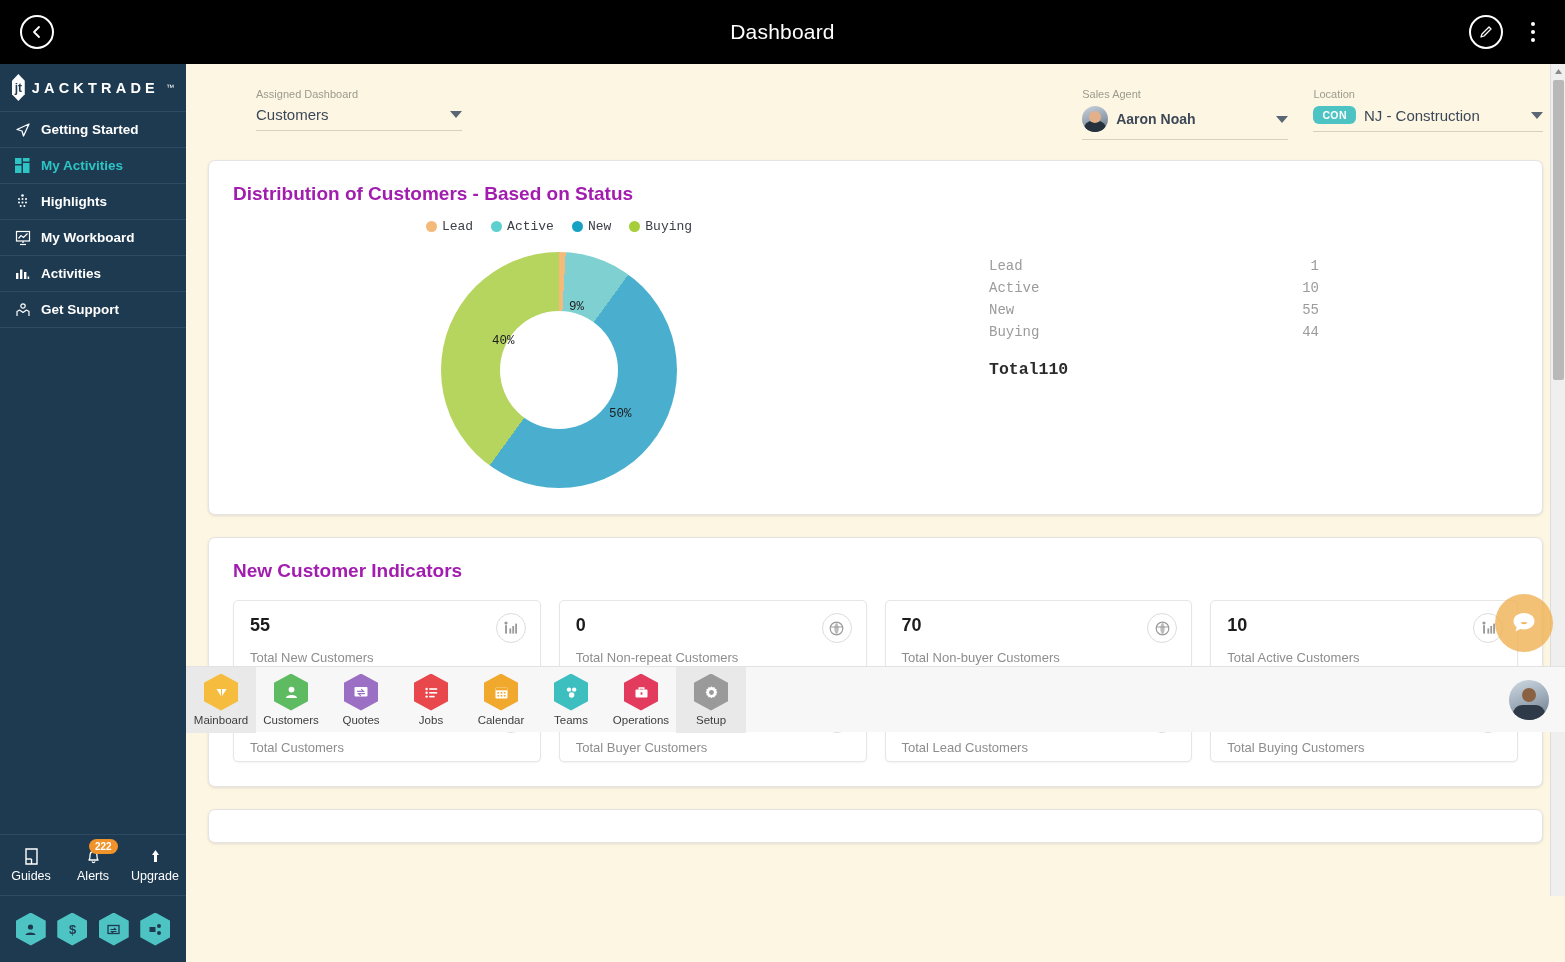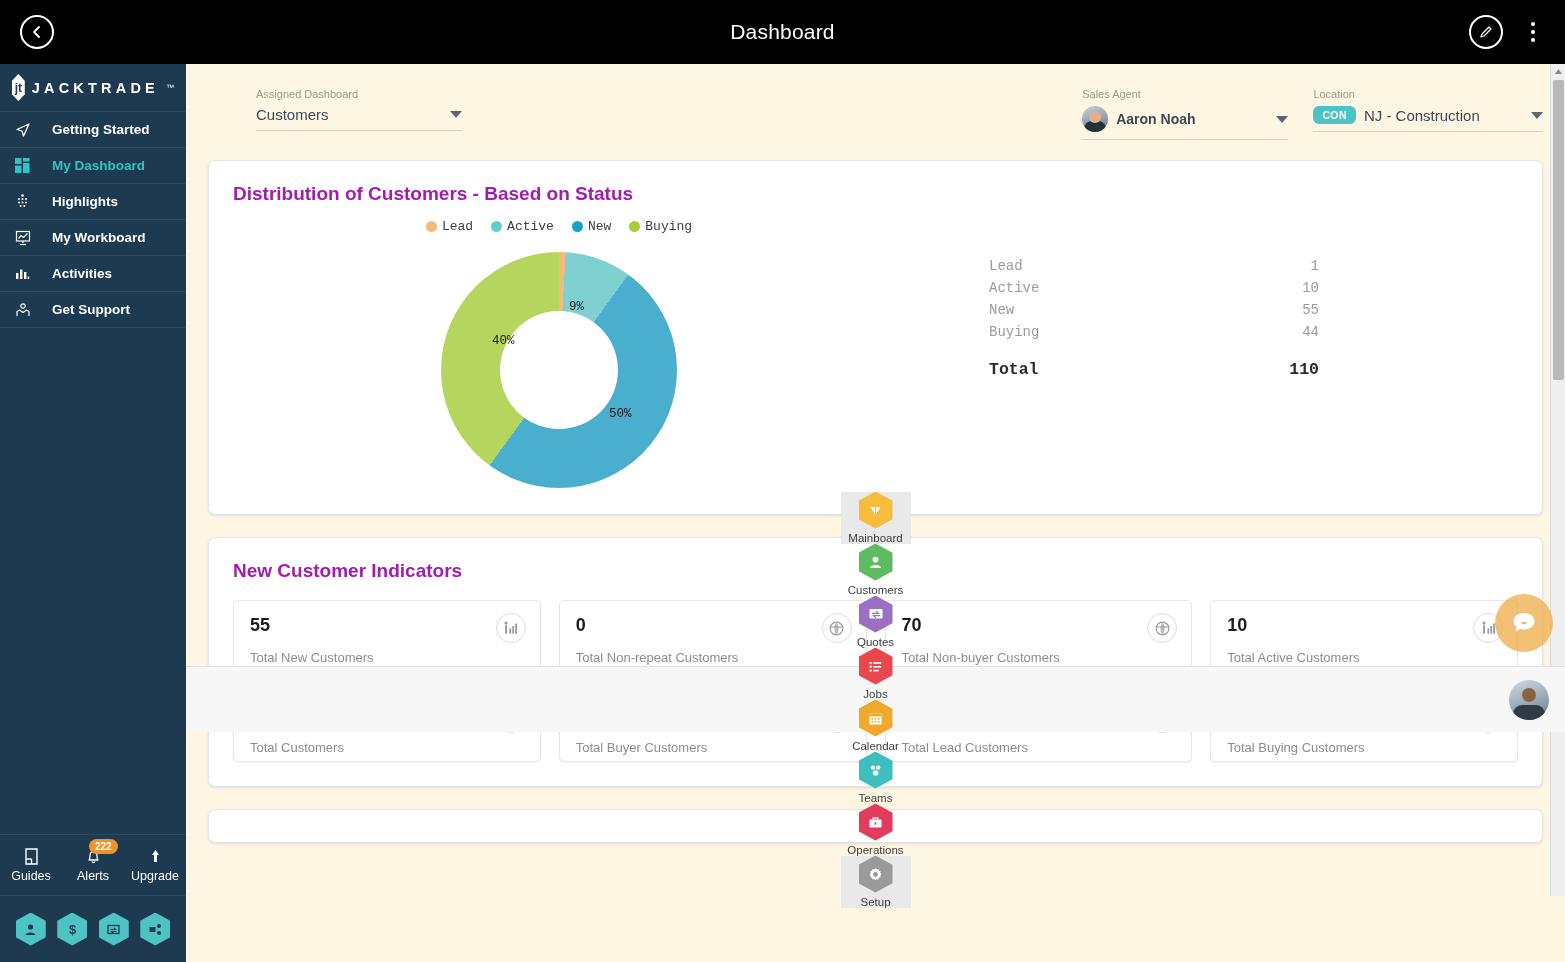--- a/index.html
+++ b/index.html
@@ -50,21 +50,21 @@
     clip-path: polygon(50% 0%, 100% 25%, 100% 75%, 50% 100%, 0% 75%, 0% 25%);
     display: flex; align-items: center; justify-content: center;
   }
   .brand .mark span { color: #1e3a51; font-size: 12px; font-weight: bold; }
   .brand .wordmark {
     color: #fff; font-size: 14.5px; font-weight: bold; letter-spacing: 4.2px;
   }
   .brand .tm { color: #fff; font-size: 8px; vertical-align: super; letter-spacing:0; }
 
   .nav-item {
-    height: 36px; display: flex; align-items: center; gap: 21px;
+    height: 36px; display: flex; align-items: center; gap: 10px;
     padding: 0 0 0 14px; color: #fff; font-size: 13.5px; font-weight: bold;
     border-bottom: 1px solid #2d4a63; cursor: pointer;
   }
   .nav-item.active { color: #2ec4c4; }
   .nav-ico { width: 17px; height: 17px; display:flex; align-items:center; justify-content:center; flex:0 0 17px;}
 
   .sidebar-spacer { flex: 1; }
   .sidebar-tools {
     display: flex; border-top: 1px solid #2d4a63; border-bottom: 1px solid #2d4a63;
     height: 62px;
@@ -141,21 +141,21 @@
   .donut { width: 236px; height: 236px; border-radius: 50%; }
   .donut-hole {
     position: absolute; left: 50%; top: 50%; transform: translate(-50%,-50%);
     width: 118px; height: 118px; border-radius: 50%; background: #fff;
   }
   .slice-label { position: absolute; font-size: 12.5px; color: #1c1c1c; }
 
   .stats { margin-left: 120px; padding-top: 42px; width: 330px; }
   .stat-row { display: flex; justify-content: space-between; font-size: 14px;
     color: #9b9b9b; padding: 3px 0; }
-  .stat-total { display: flex; justify-content: space-between; font-size: 16.5px;
+  .stat-total { display: flex; font-size: 16.5px;
     color: #2b2b2b; font-weight: bold; padding-top: 17px; }
 
   
   .ind-grid {
     display: grid; grid-template-columns: repeat(4, 1fr); gap: 18px;
     padding: 14px 24px 24px 24px;
   }
   .ind-card {
     border: 1px solid #e6e6e6; border-radius: 5px; background: #fff;
     padding: 14px 16px 12px 16px; position: relative; height: 72px;
@@ -183,21 +183,21 @@
   .chat-fab {
     position: absolute; right: 12px; bottom: 80px; width: 58px; height: 58px;
     border-radius: 50%; background: rgba(240,176,80,.78);
     display:flex; align-items:center; justify-content:center; cursor:pointer;
   }
 
   
   .bottomnav {
     position: absolute; left: 186px; bottom: 0; width: 1379px; height: 66px;
     background: #f7f7f7; border-top: 1px solid #e2e2e2;
-    display: flex; align-items: center; justify-content: center; gap: 0; flex-direction: column;
+    display: flex; align-items: center; gap: 0;
   }
   .bn-item {
     width: 70px; height: 66px; display: flex; flex-direction: column;
     align-items: center; justify-content: center; gap: 3px; cursor: pointer;
   }
   .bn-item.active { background: #e9e9e9; }
   .bn-hex {
     width: 34px; height: 37px;
     clip-path: polygon(50% 0%, 100% 25%, 100% 75%, 50% 100%, 0% 75%, 0% 25%);
     display: flex; align-items: center; justify-content: center;
@@ -261,21 +261,21 @@
 
     <div class="nav-item active">
       <span class="nav-ico">
         <svg width="15" height="15" viewBox="0 0 15 15">
           <rect x="0" y="0" width="6.5" height="6" fill="#2ec4c4"></rect>
           <rect x="8" y="0" width="6.5" height="3.5" fill="#2ec4c4"></rect>
           <rect x="0" y="7.5" width="6.5" height="7.5" fill="#2ec4c4"></rect>
           <rect x="8" y="5" width="6.5" height="10" fill="#2ec4c4"></rect>
         </svg>
       </span>
-      <span>My Dashboard</span>
+      <span>My Activities</span>
     </div>
 
     <div class="nav-item">
       <span class="nav-ico">
         <svg width="15" height="15" viewBox="0 0 15 15">
           <circle cx="7.5" cy="1.5" r="1.3" fill="#fff"></circle>
           <circle cx="4" cy="5" r="1" fill="#fff"></circle>
             <circle cx="7.5" cy="5" r="1" fill="#fff"></circle>
             <circle cx="11" cy="5" r="1" fill="#fff"></circle>
           <circle cx="4" cy="8.5" r="1" fill="#fff"></circle>

